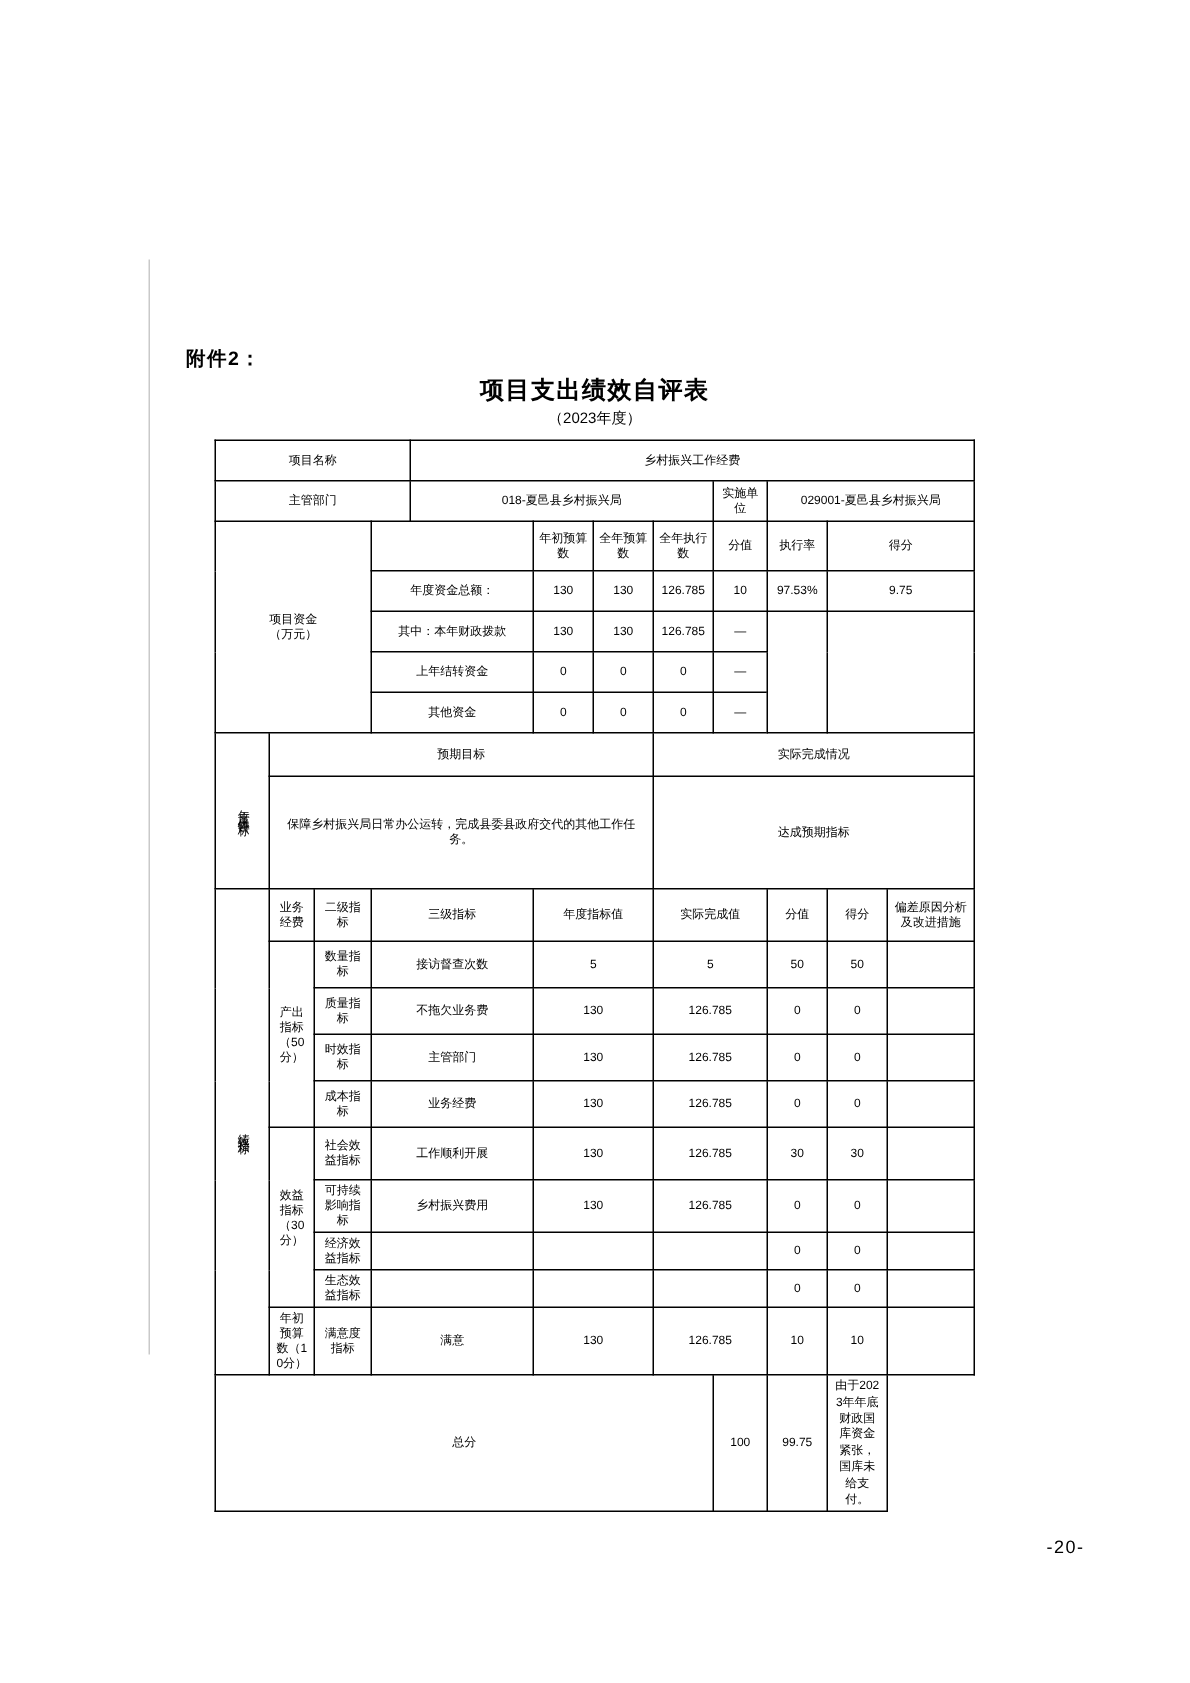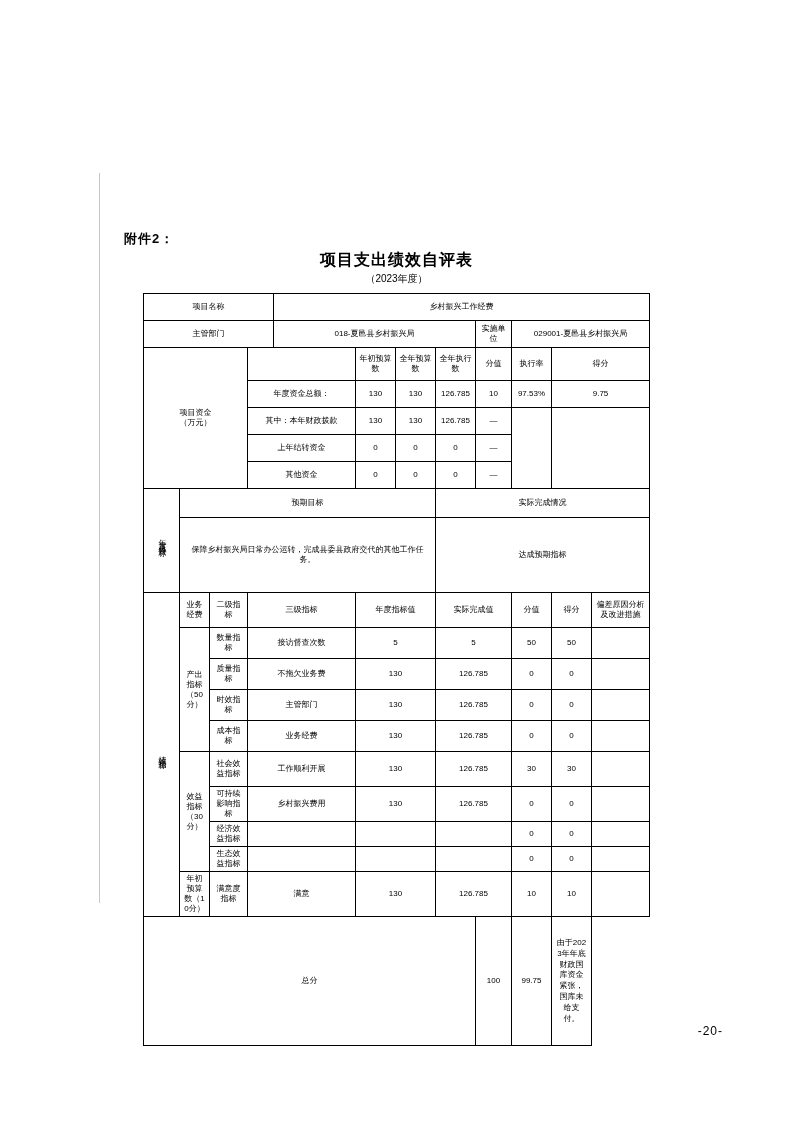--- a/index.html
+++ b/index.html
@@ -297,19 +297,19 @@
       <td colspan="2">126.785</td>
       <td>10</td>
       <td>10</td>
       <td></td>
     </tr>
 
     <tr>
       <td colspan="8" class="b" style="height:56px">总分</td>
       <td>100</td>
       <td>99.75</td>
-      <td class="left" style="padding:21px 4px; line-height:1.35">由于2023年年底财政国库资金紧张，国库未给支付。</td>
+      <td class="left" style="padding:2px 4px; line-height:1.35">由于2023年年底财政国库资金紧张，国库未给支付。</td>
     </tr>
   </tbody>
     </table>
 
   <div class="page-number">-20-</div>
 </div>
 
 </body></html>

